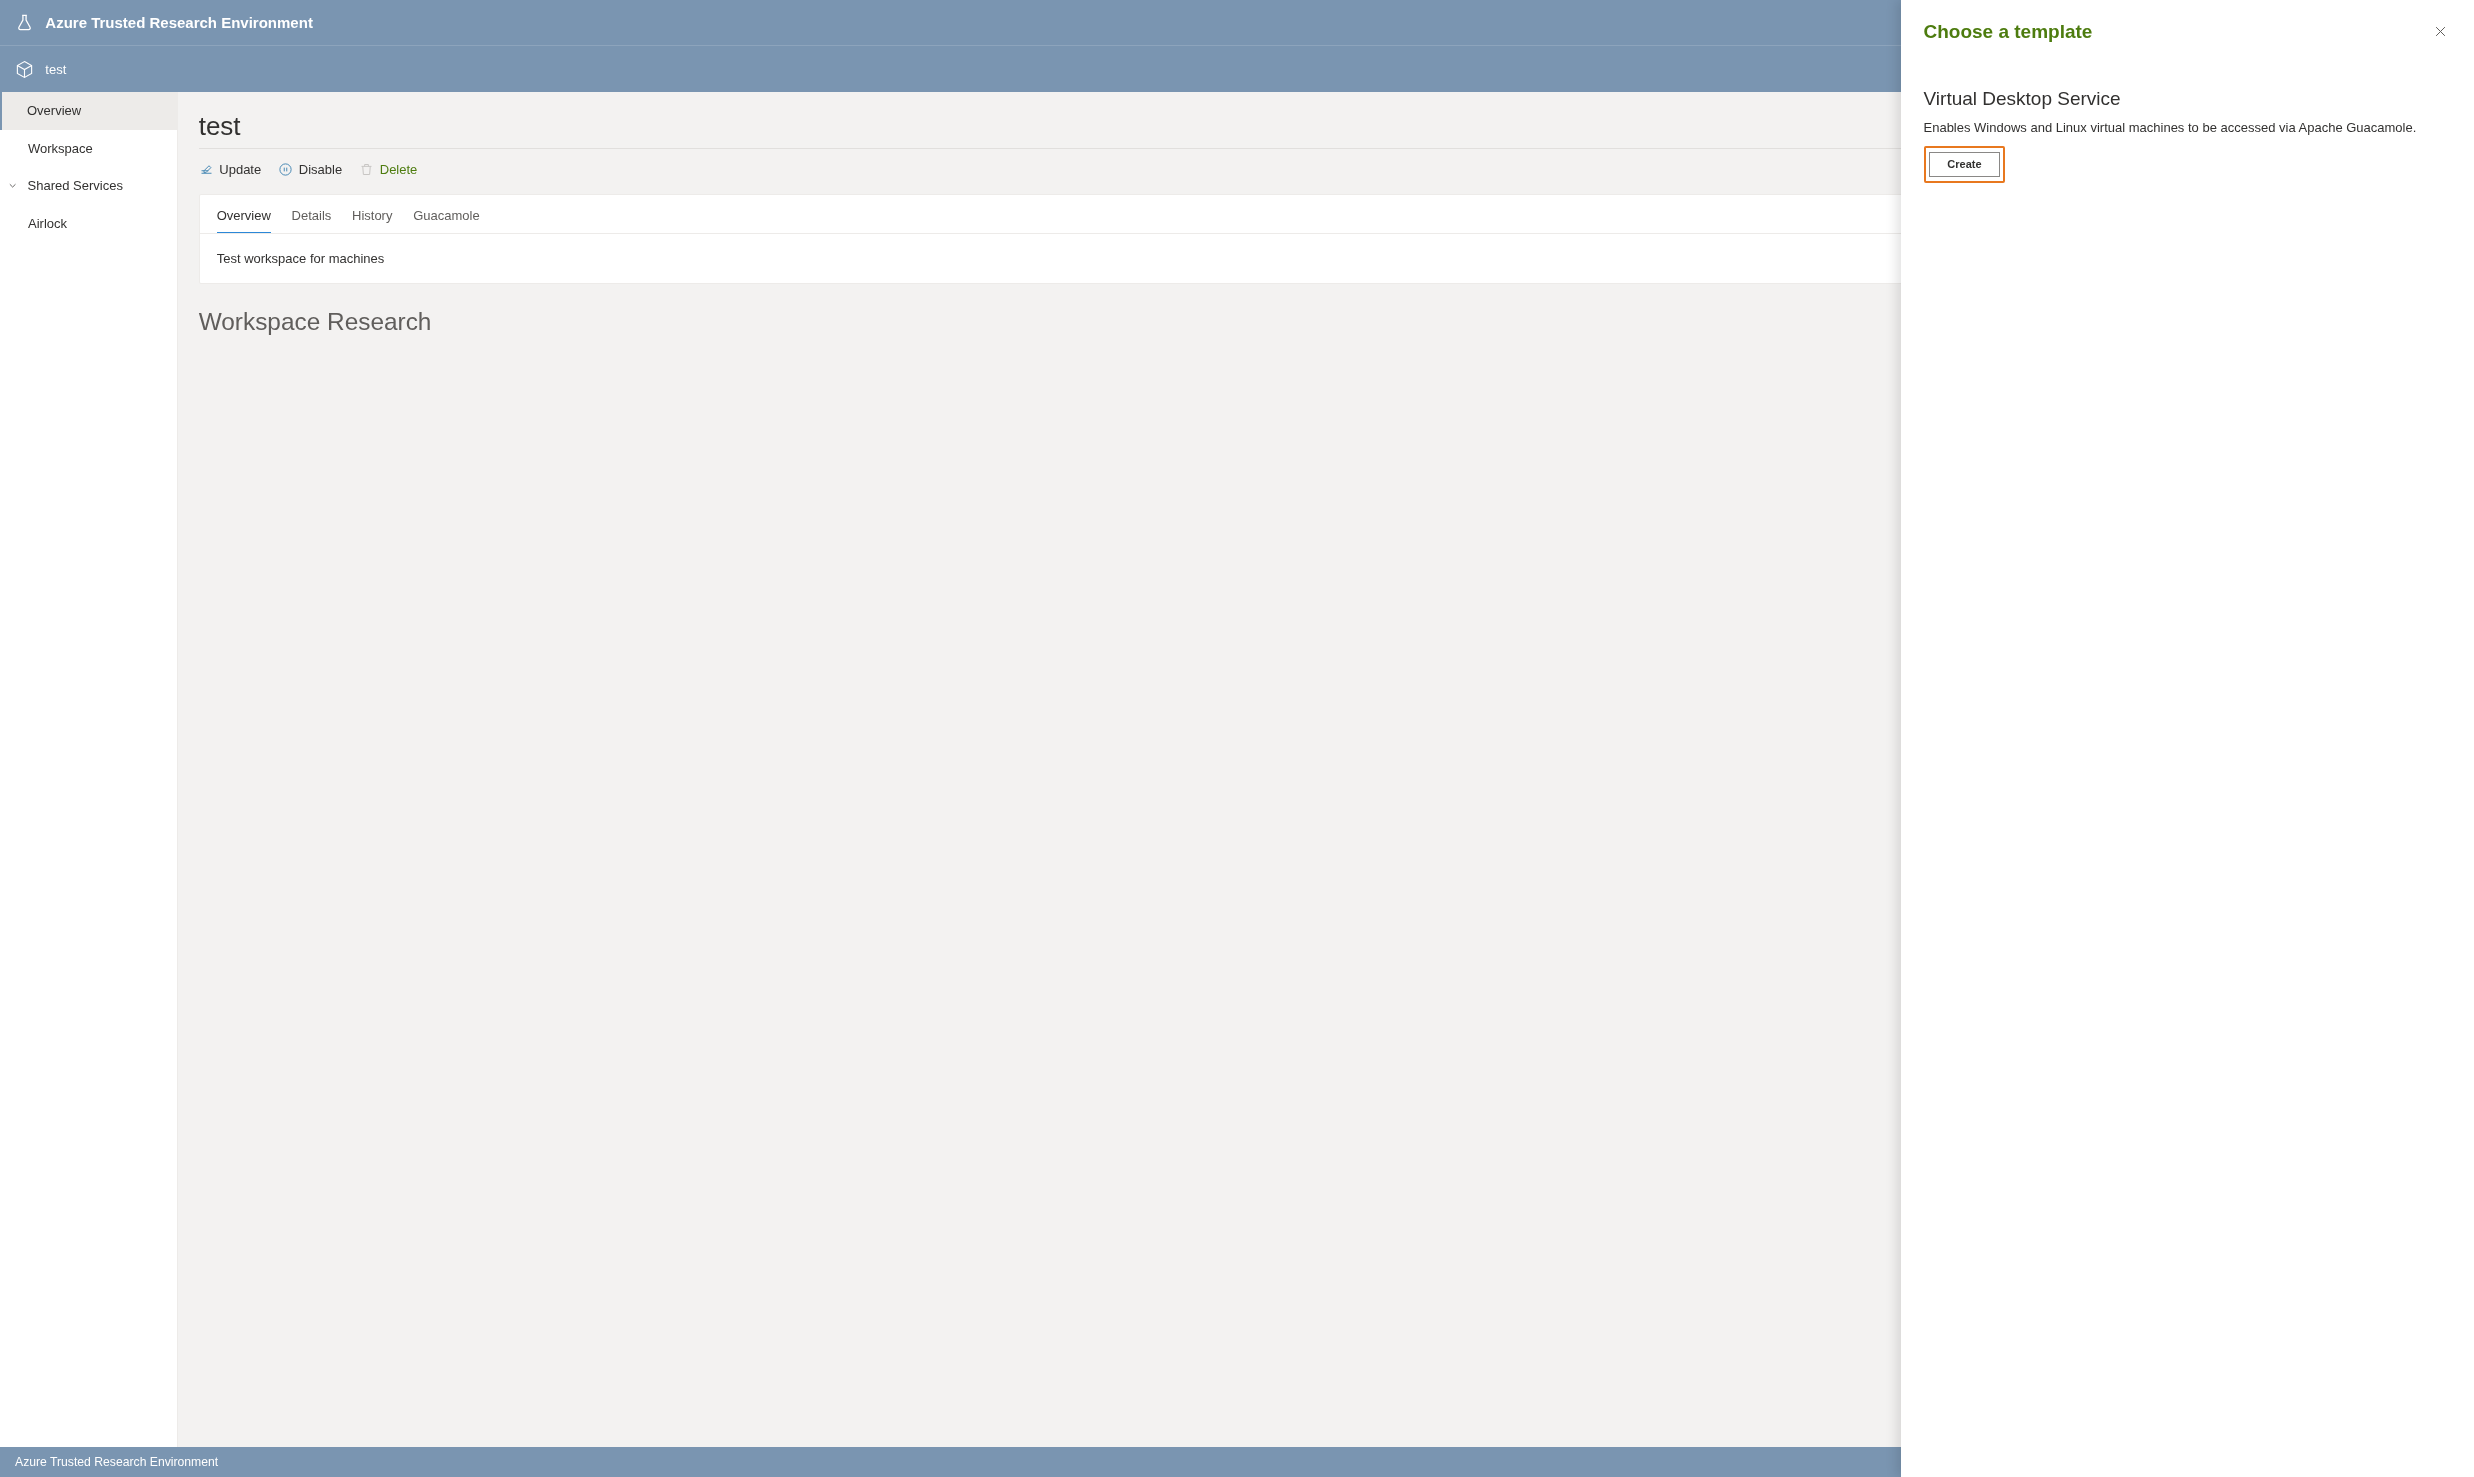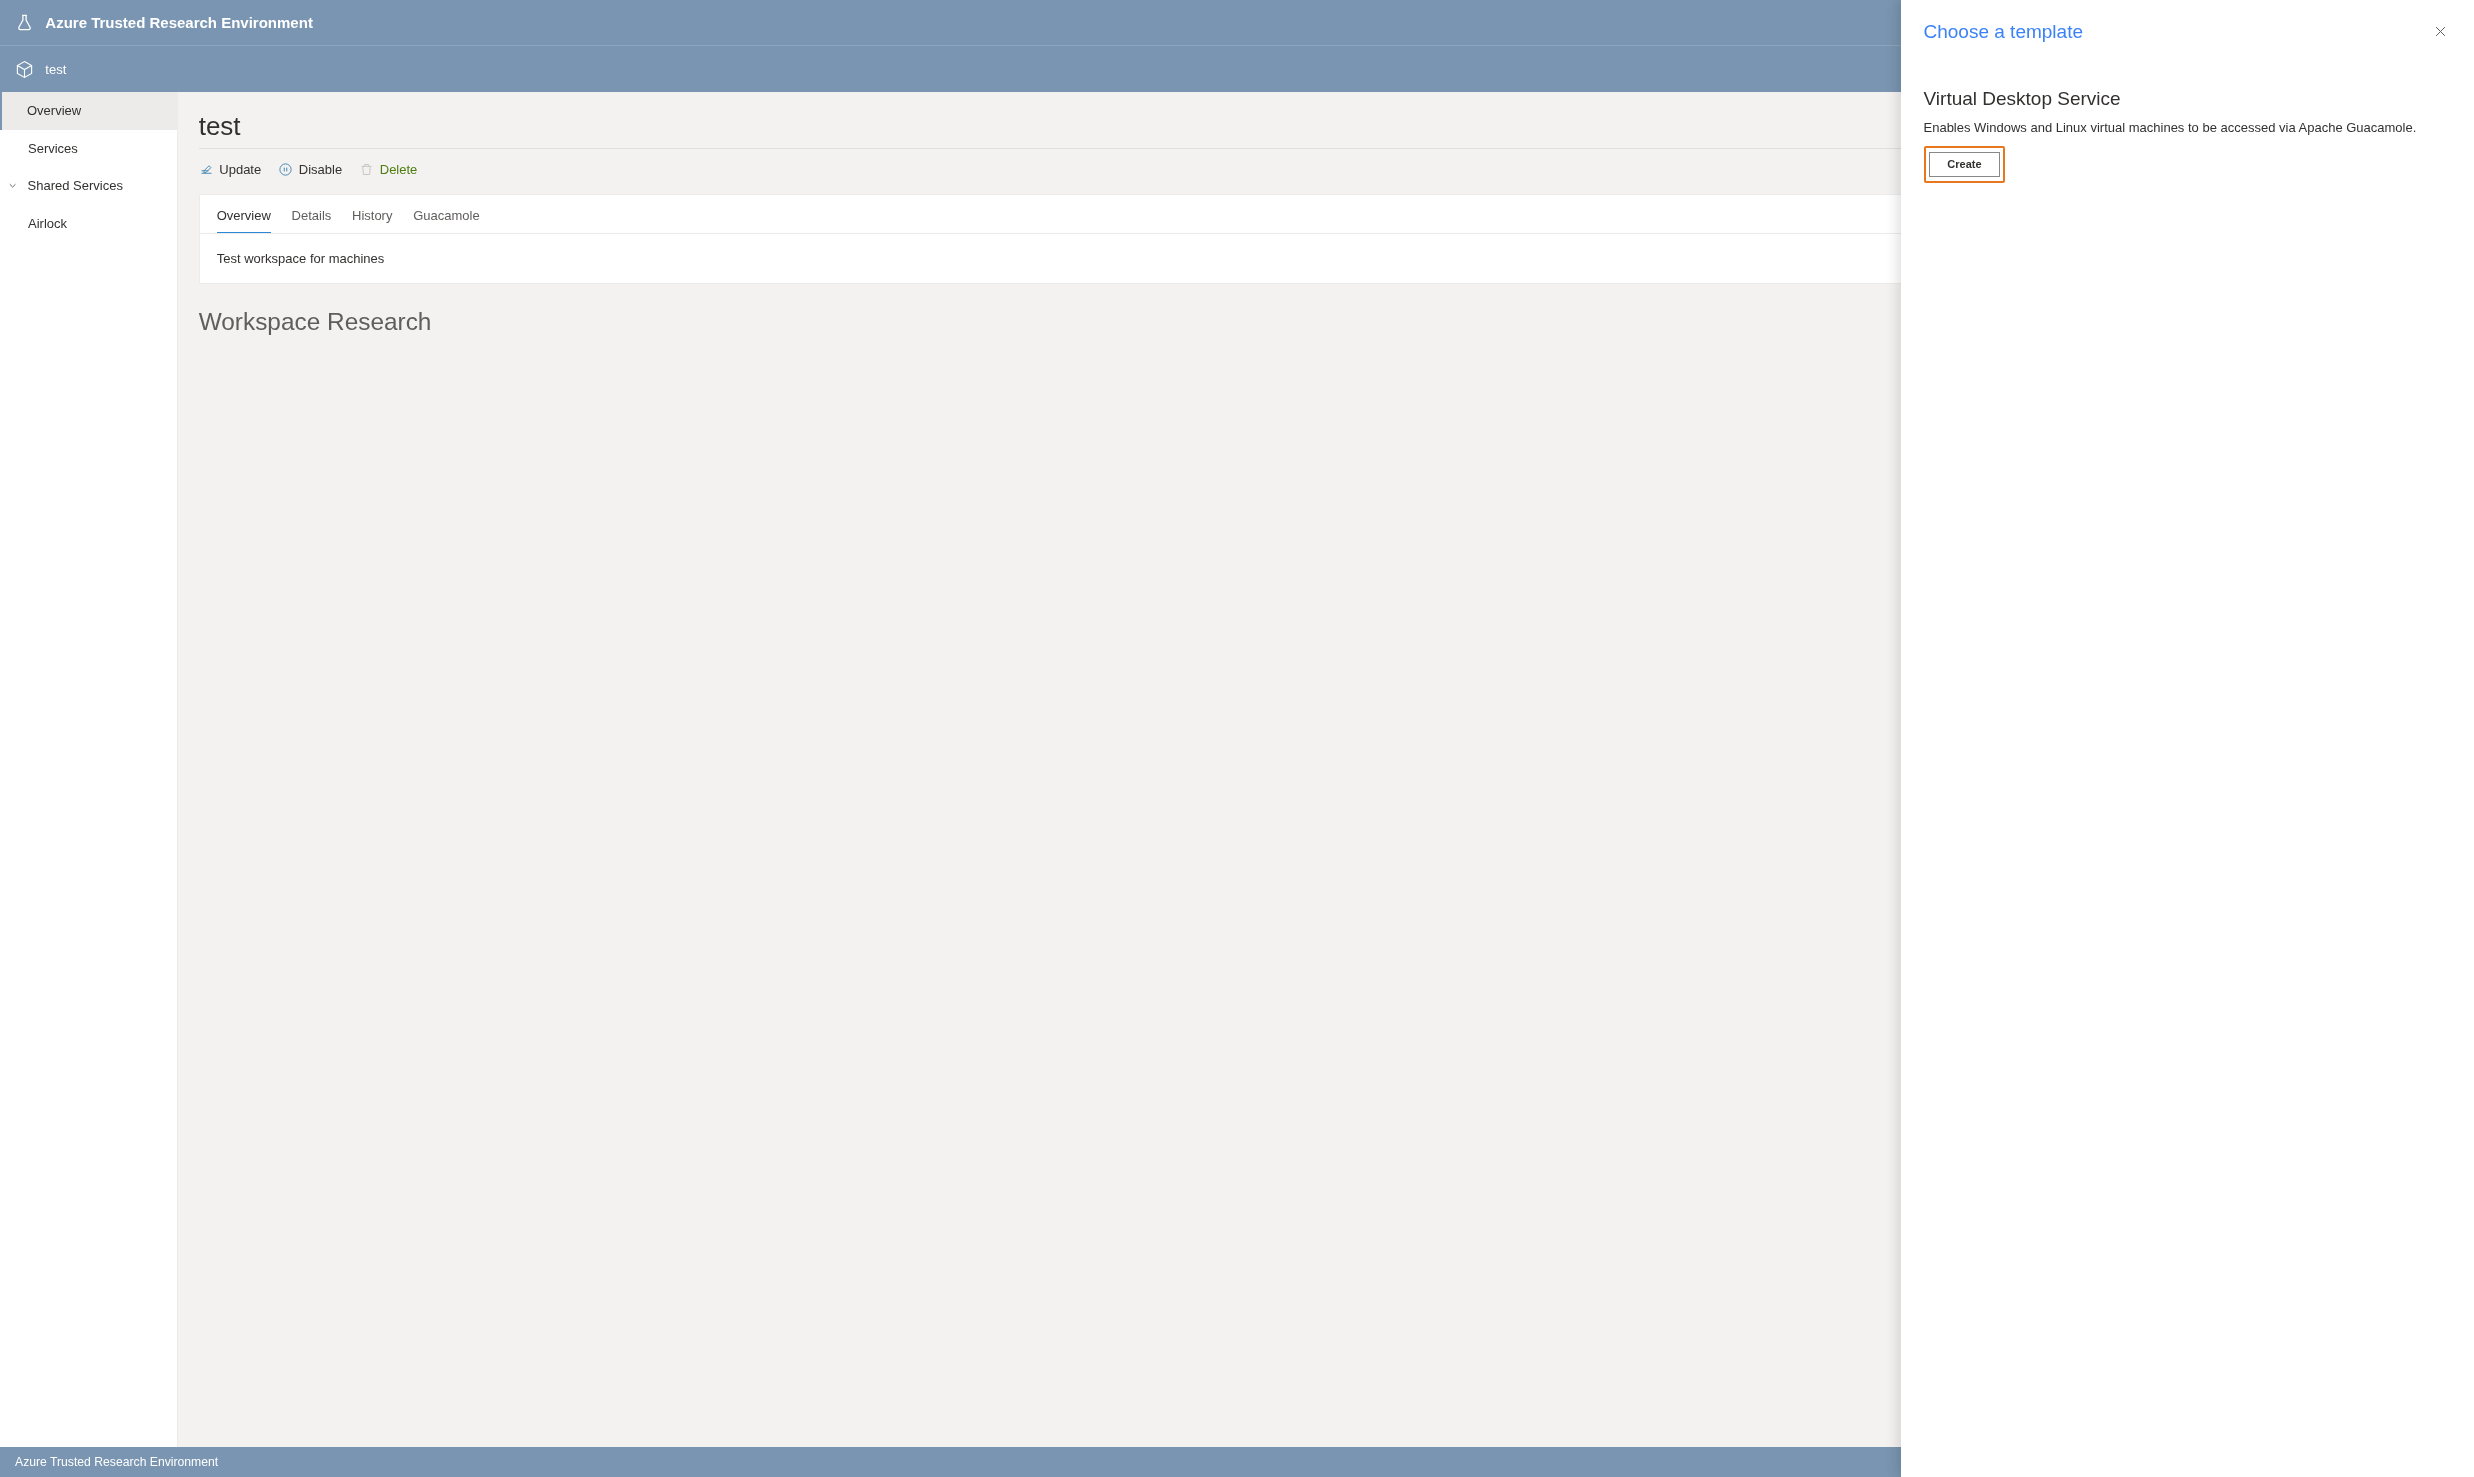--- a/index.html
+++ b/index.html
@@ -38,21 +38,21 @@
 .tabs .tab.active { color: #323130; border-bottom-color: #2b88d8; }
 .card-body { padding: 17px; font-size: 13px; color: #323130; }
 
 .section-title { font-size: 24.4px; font-weight: 400; color: #605e5c; margin: 24.4px 0 13px 0; }
 .section-text { font-size: 15px; color: #605e5c; }
 
 .footer { height: 30px; background: #7a95b1; color: #fff; display: flex; align-items: center; padding: 0 15px; font-size: 12.2px; }
 
 .panel { position: fixed; top: 0; right: 0; bottom: 0; width: 573px; background: #fff; box-shadow: -3.8px 0 11.3px rgba(0,0,0,0.12); z-index: 20; padding: 20.7px 22.5px; }
 .panel-header { display: flex; justify-content: space-between; align-items: flex-start; }
-.panel-title { font-size: 19px; font-weight: 400; color: #3b82f6; }
+.panel-title { font-size: 19px; font-weight: 700; color: #4d7c0f; }
 .close-btn { background: none; border: none; cursor: pointer; padding: 3.8px; color: #605e5c; }
 .template-title { font-size: 19px; font-weight: 400; color: #323130; margin-top: 45px; }
 .template-desc { font-size: 13px; color: #323130; margin-top: 9.4px; }
 .create-wrap { display: inline-block; border: 2.8px solid #e8781f; border-radius: 1.9px; padding: 3.8px; margin-top: 11.3px; }
 .create-btn { background: #fff; border: 0.9px solid #8a8886; padding: 5.6px 17px; font-size: 11px; font-weight: 600; cursor: pointer; color: #323130; }
 
 svg { display: block; }
 </style>
 </head>
 <body>
@@ -76,21 +76,21 @@
     </span>
     <span class="crumb">test</span>
   </div>
 
   <div class="body-row">
     <nav class="sidebar">
       <div class="nav-item active">
         <span>Overview</span>
       </div>
       <div class="nav-item">
-        <span>Services</span>
+        <span>Workspace</span>
       </div>
       <div class="nav-item has-chev">
         <span class="chev">
           <svg width="11.3" height="11.3" viewBox="0 0 24 24" fill="none" stroke="#605e5c" stroke-width="2">
               <path d="M6 9l6 6 6-6"></path>
             </svg>
         </span>
         <span>Shared Services</span>
       </div>
       <div class="nav-item">

